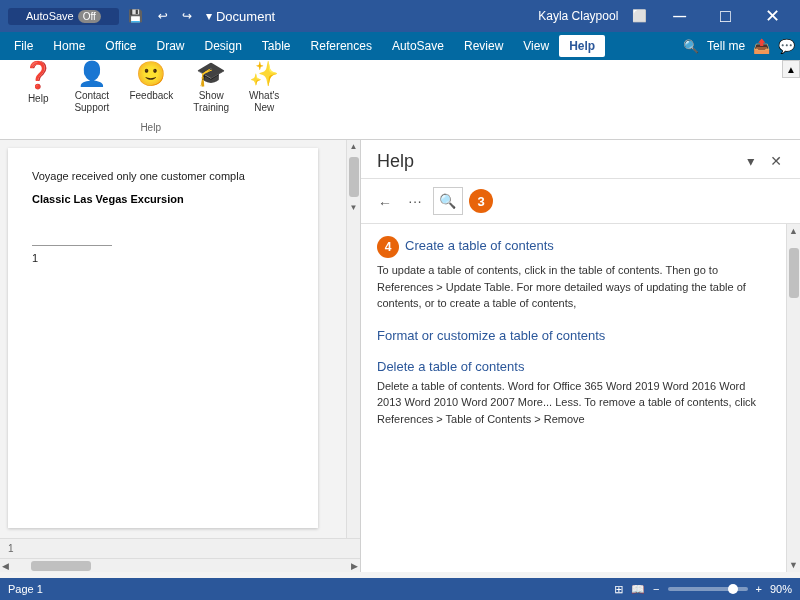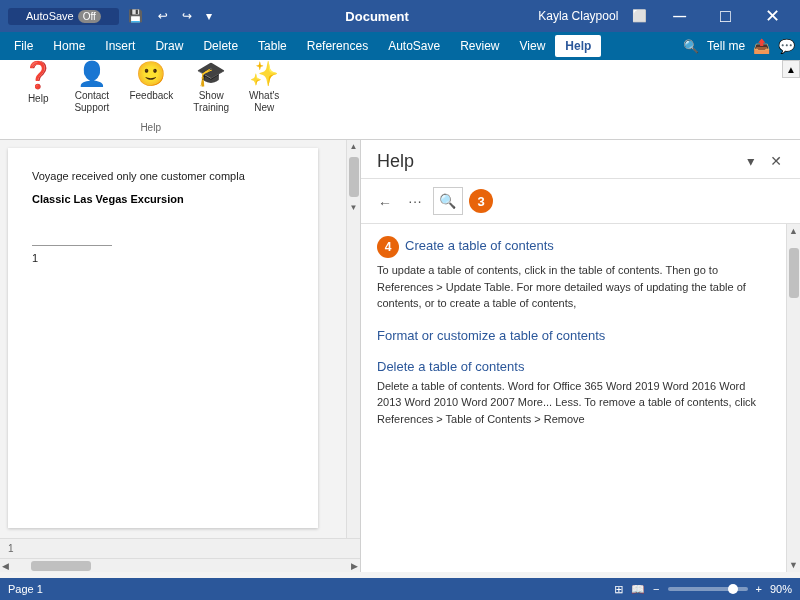--- a/index.html
+++ b/index.html
@@ -9,21 +9,21 @@
     .titlebar {
       background: #2b579a;
       color: white;
       height: 32px;
       display: flex;
       align-items: center;
       padding: 0 8px;
       justify-content: space-between;
     }
     .titlebar-left { display: flex; align-items: center; gap: 6px; font-size: 12px; }
-    .titlebar-center { font-size: 13px; font-weight: bold; flex: 1; text-align: center; }
+    .titlebar-center { font-size: 13px; font-weight: normal; flex: 1; text-align: left; }
     .titlebar-right { display: flex; align-items: center; gap: 10px; font-size: 12px; }
     .autosave-toggle {
       display: flex; align-items: center; gap: 4px; font-size: 11px;
       background: #1e4080; padding: 2px 18px; border-radius: 3px;
     }
     .toggle-off {
       background: #888; color: white; border-radius: 8px; padding: 1px 5px; font-size: 10px;
     }
     .titlebar-icon { cursor: pointer; padding: 2px 4px; }
     .title-btn { padding: 0 12px; height: 32px; display: flex; align-items: center; cursor: pointer; font-size: 18px; color: white; }
@@ -222,23 +222,23 @@
     <span class="titlebar-icon">⬜</span>
     <span class="title-btn">─</span>
     <span class="title-btn">□</span>
     <span class="title-btn close">✕</span>
   </div>
 </div>
 
 <div class="menubar">
   <div class="menu-item">File</div>
   <div class="menu-item">Home</div>
-  <div class="menu-item">Insert</div>
+  <div class="menu-item">Office</div>
   <div class="menu-item">Draw</div>
-  <div class="menu-item">Delete</div>
+  <div class="menu-item">Design</div>
   <div class="menu-item">Table</div>
   <div class="menu-item">References</div>
   <div class="menu-item">AutoSave</div>
   <div class="menu-item">Review</div>
   <div class="menu-item">View</div>
   <div class="menu-item active">Help</div>
   <div style="margin-left: auto; display: flex; align-items: center; gap: 8px;">
     <span style="cursor:pointer; font-size:13px;">🔍</span>
     <span style="cursor:pointer;">Tell me</span>
     <span style="cursor:pointer; font-size:14px;">📤</span>

